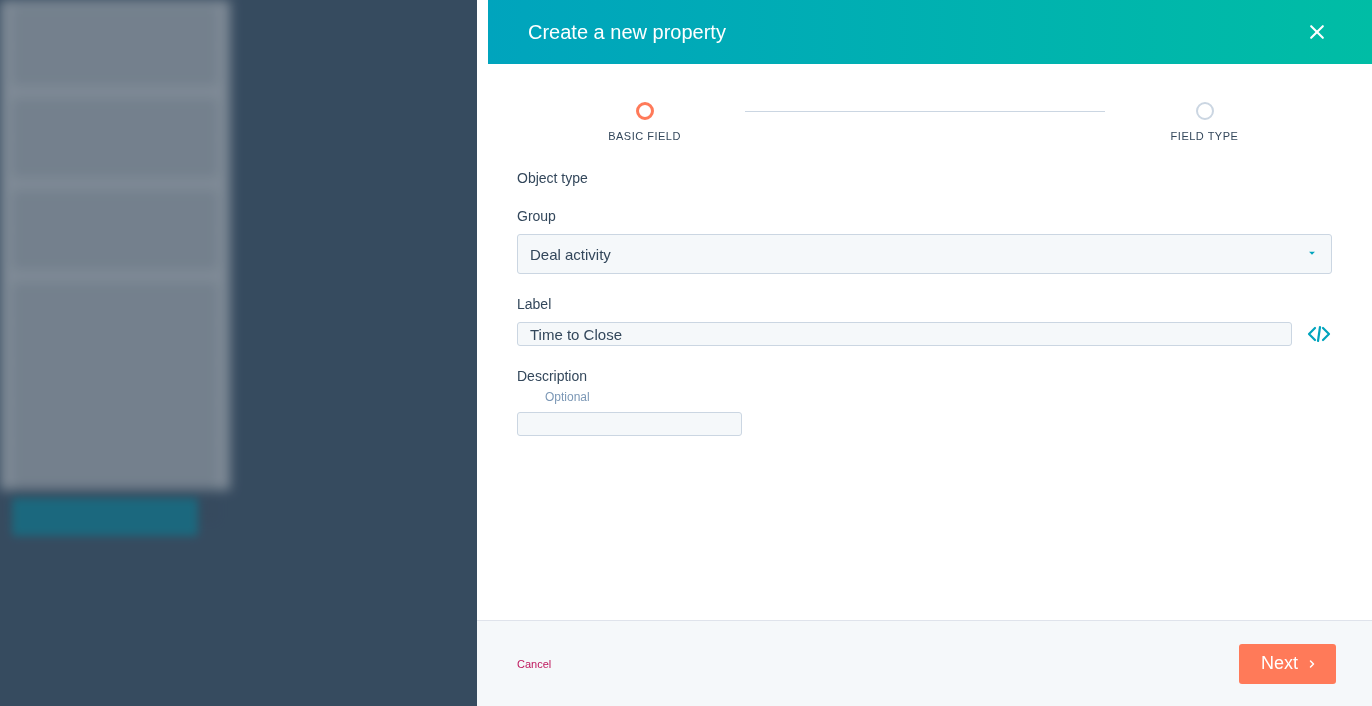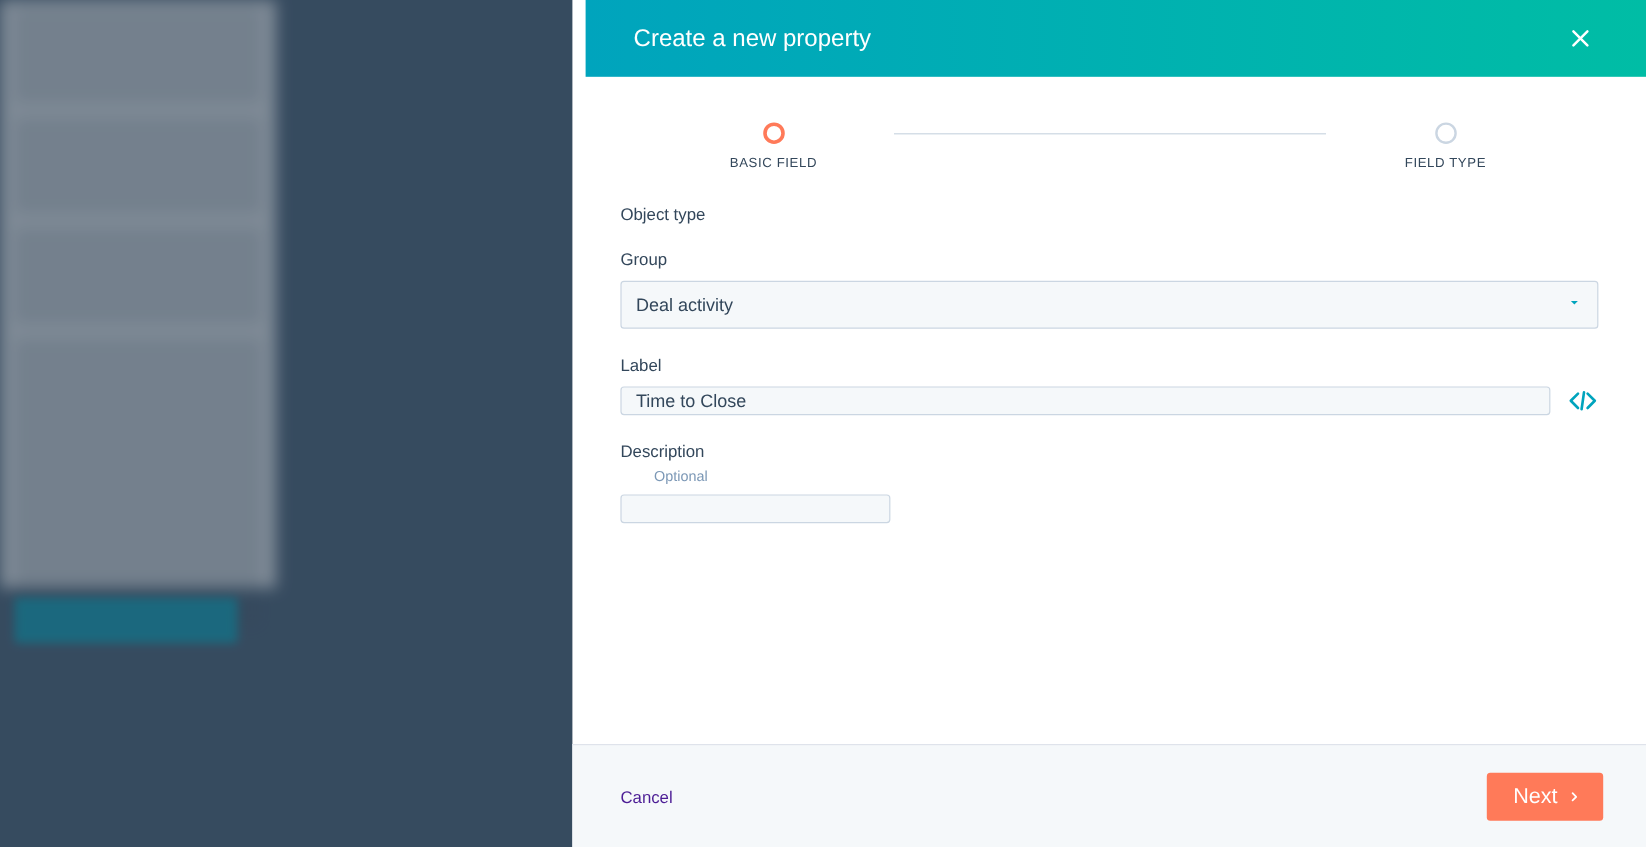--- a/index.html
+++ b/index.html
@@ -117,21 +117,21 @@
 .code-icon svg { width: 24px; height: 24px; }
 
 
 .panel-footer {
   height: 86px;
   border-top: 1px solid #dfe3eb;
   background: #f5f8fa;
   display:flex; align-items:center; justify-content:space-between;
   padding: 0 36px 0 40px;
 }
-.link-cancel { color:#4c1d95; font-size:14px; font-weight:500; cursor:pointer; }
+.link-cancel { color:#be185d; font-size:11px; font-weight:500; cursor:pointer; }
 .btn-next {
   background:#ff7a59; color:#fff; border:none; border-radius:3px;
   height:40px; padding: 0 18px 0 22px;
   font-size:18px; font-weight:500;
   display:flex; align-items:center; gap:8px; cursor:pointer;
 }
 .btn-next svg { width:12px; height:12px; }
 </style>
 </head>
 <body>

